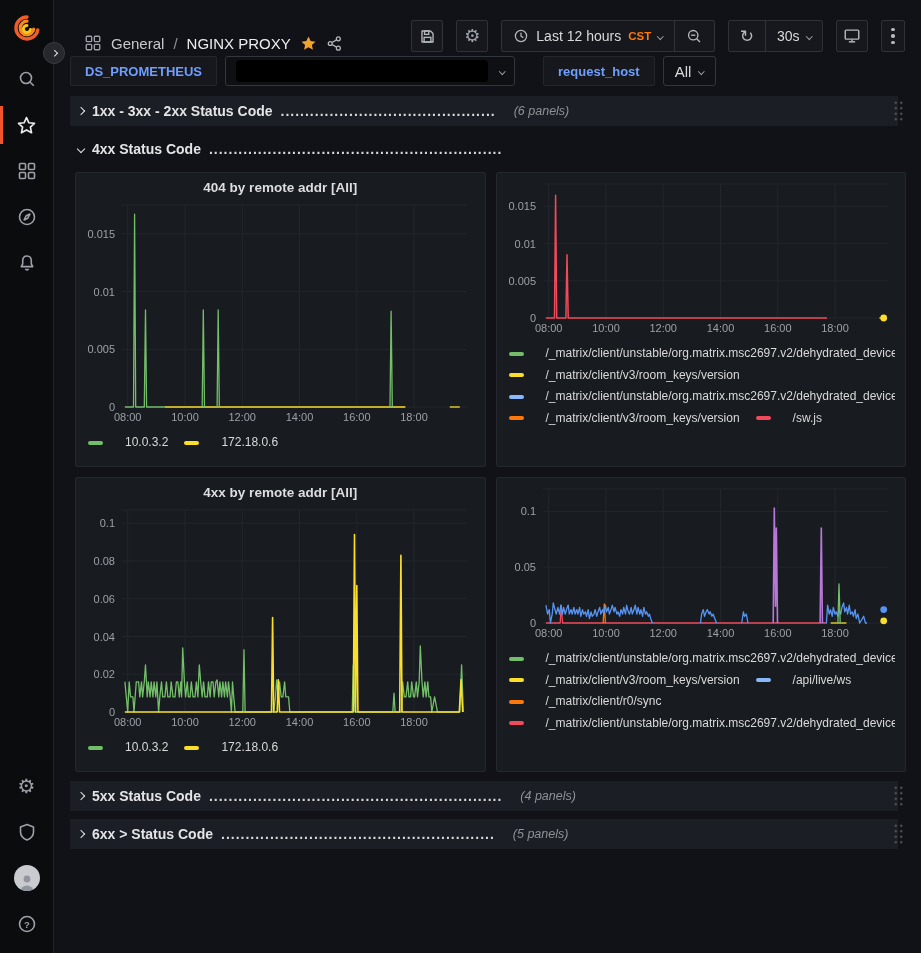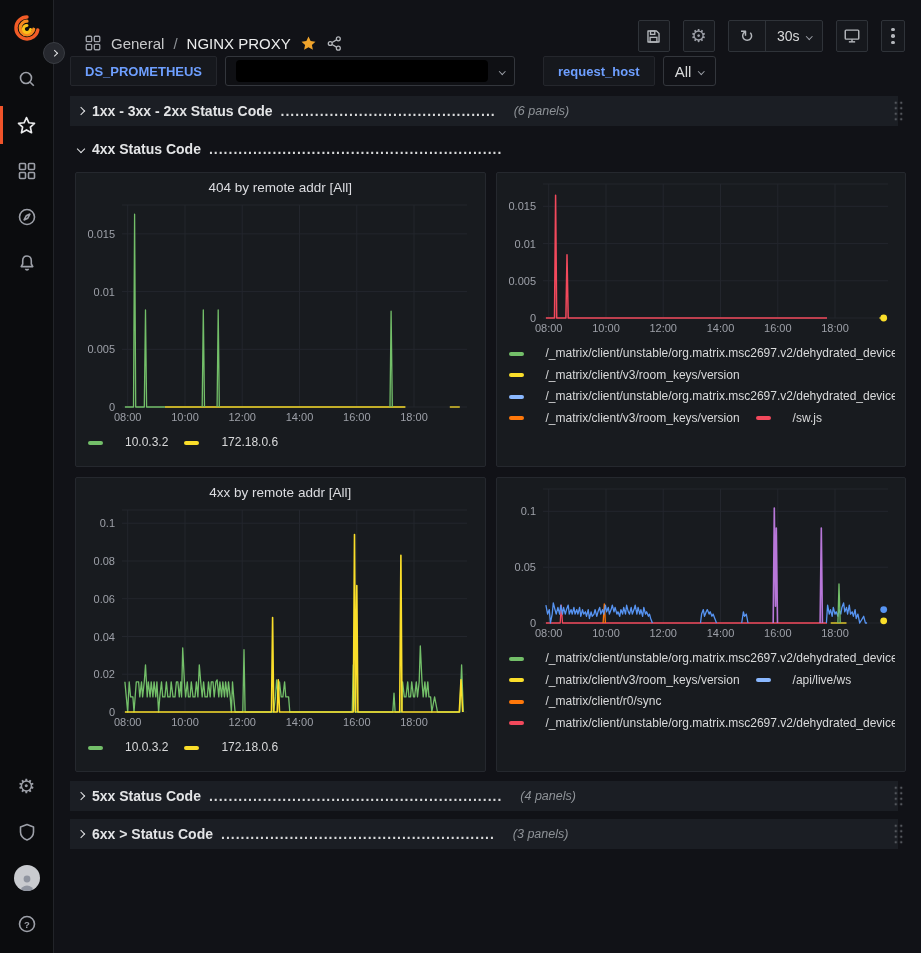--- a/index.html
+++ b/index.html
@@ -76,21 +76,21 @@
   .row-dots { font-size:14px; font-weight:700; color:#d8d9da; letter-spacing:1px; white-space:nowrap;
     overflow:hidden; }
   .row-count { font-size:12.5px; font-style:italic; color:#8e9297; margin-left:10px; white-space:nowrap; }
   .drag { position:absolute; right:-6px; top:50%; transform:translateY(-50%); width:11px; height:22px;
     background-image:radial-gradient(circle,#53565c 1.2px,transparent 1.5px); background-size:5.5px 5.5px;
     cursor:grab; }
 
   .grid2 { display:grid; grid-template-columns:1fr 1fr; gap:10px; margin:0 0 9px 5px; }
   .panel { height:295px; background:#181b1f; border:1px solid #25282e; border-radius:2px;
     display:flex; flex-direction:column; padding:3px 8px 4px; overflow:hidden; }
-  .panel-header { text-align:center; font-size:13.5px; font-weight:400; color:#dcdde1; padding:4px 0 2px;
+  .panel-header { text-align:center; font-size:13.5px; font-weight:700; color:#dcdde1; padding:4px 0 2px;
     cursor:pointer; flex:none; }
   .chart { flex:none; }
   .chart text { font:11px "Liberation Sans",sans-serif; fill:#9da0a8; }
   .legend { flex:1 1 auto; display:flex; flex-wrap:wrap; column-gap:16px; align-content:flex-start;
     padding:3px 2px 0 4px; overflow:hidden; }
   .legend-item { display:flex; align-items:center; gap:22px; line-height:21.5px; font-size:12px;
     color:#d8d9da; white-space:nowrap; max-width:100%; overflow:hidden; cursor:pointer; }
   .swatch { width:15px; height:4px; border-radius:2px; flex:none; }
 </style>
 </head>
@@ -194,20 +194,38 @@
       <div class="tb-right">
         <div class="tbtn">
           <svg width="17" height="17" viewBox="0 0 20 20">
             <path d="M3.5 3.5 H13.5 L16.5 6.5 V16.5 H3.5 Z" stroke-linejoin="round"></path>
             <rect x="6.5" y="3.5" width="5" height="4"></rect>
               <rect x="6" y="11" width="8" height="5.5"></rect>
           </svg>
         </div>
         <div class="tbtn">
           <span class="gear-glyph" style="font-size:18px">⚙</span>
+        </div>
+        <div class="tgroup">
+          <div class="tseg">
+            <svg width="16" height="16" viewBox="0 0 20 20" style="stroke:#b4b7bc;fill:none;stroke-width:1.6">
+              <circle cx="10" cy="10" r="7"></circle>
+                <path d="M10 5.8 V10.3 L13 12"></path>
+            </svg>
+            <span class="time-label">Last 12 hours</span>
+            <span class="tz">CST</span>
+            <span class="chev down tiny"></span>
+          </div>
+          <div class="tseg">
+            <svg width="17" height="17" viewBox="0 0 20 20" style="stroke:#b4b7bc;fill:none;stroke-width:1.6">
+              <circle cx="8.5" cy="8.5" r="5.5"></circle>
+                <line x1="12.6" y1="12.6" x2="16.4" y2="16.4"></line>
+                <line x1="6" y1="8.5" x2="11" y2="8.5"></line>
+            </svg>
+          </div>
         </div>
         <div class="tgroup">
           <div class="tseg">
             <span class="refresh-glyph">↻</span>
           </div>
           <div class="tseg">
             <span class="time-label">30s</span>
             <span class="chev down tiny"></span>
           </div>
         </div>
@@ -457,19 +475,19 @@
         <span class="row-title">5xx Status Code</span>
         <span class="row-dots">............................................................</span>
         <span class="row-count">(4 panels)</span>
         <span class="drag"></span>
       </div>
 
       <div class="row collapsed">
         <span class="chev right lite"></span>
         <span class="row-title">6xx &gt; Status Code</span>
         <span class="row-dots">........................................................</span>
-        <span class="row-count">(3 panels)</span>
+        <span class="row-count">(5 panels)</span>
         <span class="drag"></span>
       </div>
 
     </div>
   </div>
 </div>
 
 </body></html>

